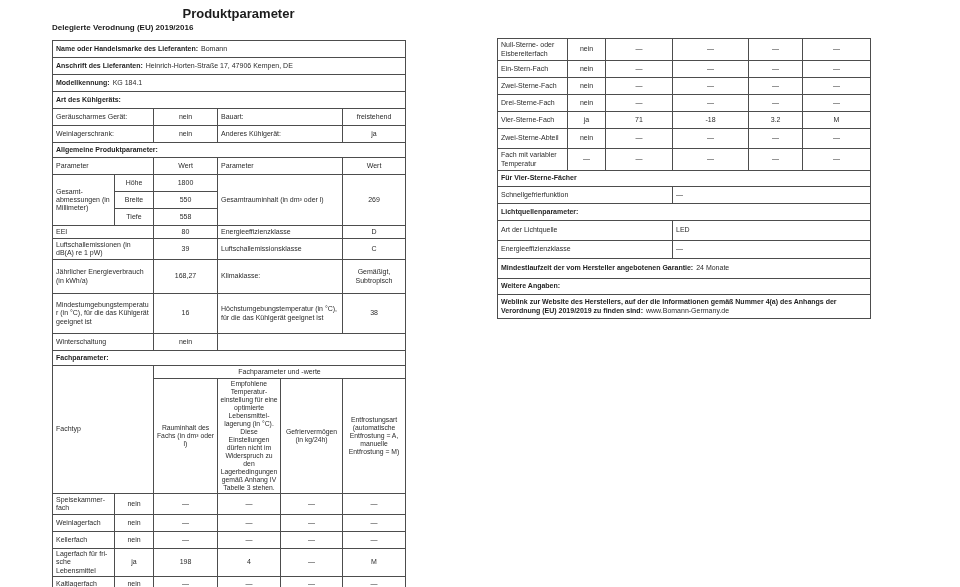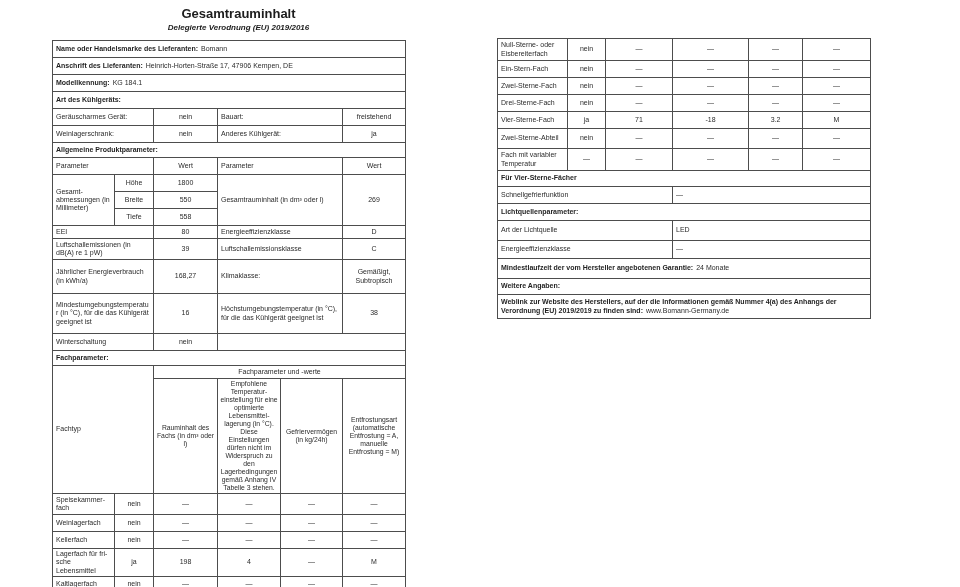--- a/index.html
+++ b/index.html
@@ -2,38 +2,38 @@
 <html><head>
 <meta charset="utf-8">
 <style>
   html,body{margin:0;padding:0;}
   body{
     width:960px;height:587px;position:relative;background:#ffffff;
     font-family:"Liberation Sans",sans-serif;color:#2b2b2b;
   }
   .doc-title{position:absolute;left:52px;top:6px;width:373px;text-align:center;
     font-size:13px;font-weight:bold;color:#1c1c1c;}
-  .doc-subtitle{position:absolute;left:52px;top:23px;width:373px;text-align:center;
-    font-size:8px;font-weight:bold;color:#1c1c1c;font-style:italic;}
+  .doc-subtitle{position:absolute;left:52px;top:23px;width:373px;
+    font-size:8px;font-weight:bold;color:#1c1c1c;}
   table{border-collapse:collapse;table-layout:fixed;position:absolute;background:#fff;}
   #t-left{left:52px;top:40px;width:353px;}
   #t-right{left:497px;top:38px;width:373px;}
   td{
     border:1px solid #4d4d4d;font-size:7px;line-height:1.18;padding:1px 3px;
     vertical-align:middle;overflow:hidden;word-wrap:break-word;color:#2b2b2b;
   }
   td.c{text-align:center;padding:1px 1px;}
   .b{font-weight:bold;color:#1f1f1f;}
   .vspan{margin-left:3px;}
   td.small{font-size:6.8px;}
 </style>
 </head>
 <body>
 
-<div class="doc-title">Gesamtrauminhalt</div>
+<div class="doc-title">Produktparameter</div>
 <div class="doc-subtitle">Delegierte Verodnung (EU) 2019/2016</div>
 
 <table id="t-left">
   <colgroup>
     <col style="width:62px">
       <col style="width:39px">
       <col style="width:64px">
     <col style="width:63px">
       <col style="width:62px">
       <col style="width:63px">

